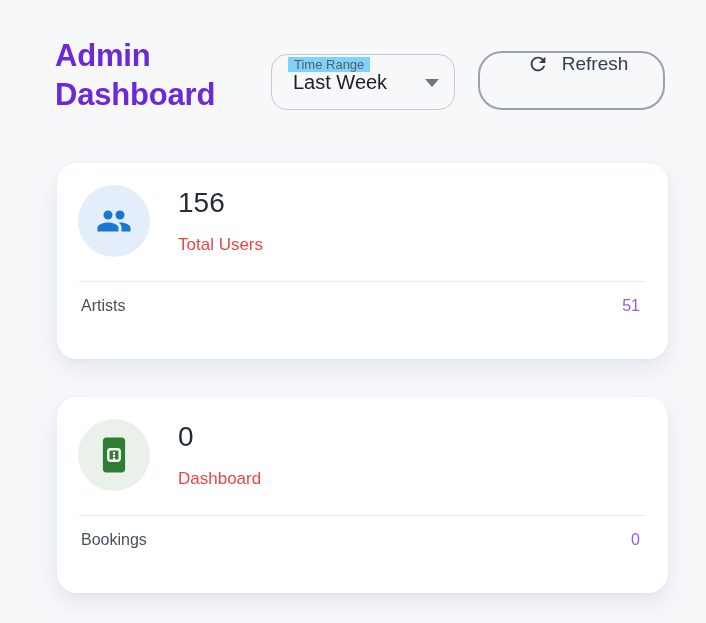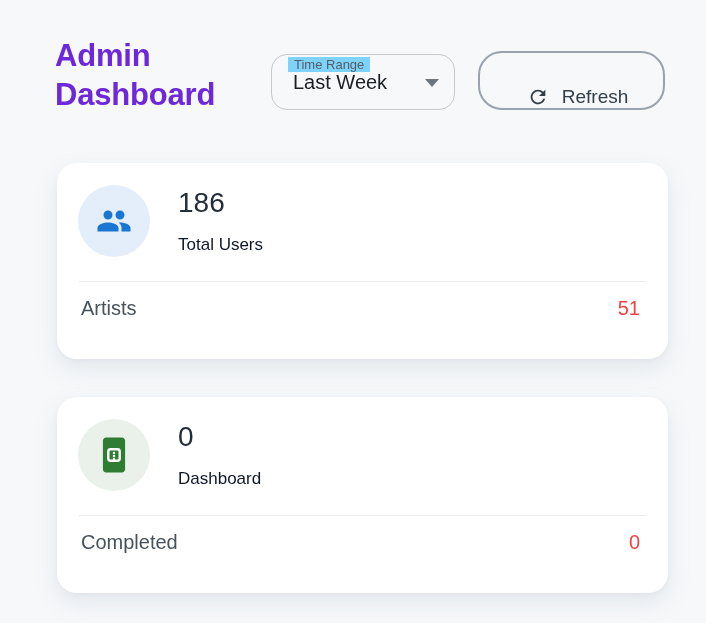--- a/index.html
+++ b/index.html
@@ -61,21 +61,21 @@
   }
 
   .refresh-btn {
     position: absolute;
     left: 478px; top: 51px;
     width: 187px; height: 59px;
     border: 2px solid #99a2ad;
     border-radius: 24px;
     background: transparent;
     display: flex;
-    align-items: flex-end;
+    align-items: flex-start;
     justify-content: center;
     gap: 13px;
     font-family: "Liberation Sans", sans-serif;
     font-size: 19px;
     color: #323f4b;
     cursor: pointer;
     padding-left: 12px;
   }
   .refresh-btn svg { width: 22px; height: 22px; }
 
@@ -111,39 +111,39 @@
   .avatar svg   { display: block; }
 
   .stat-value {
     font-size: 28px;
     color: #232d39;
     line-height: 32px;
   }
   .stat-label {
     margin-top: 16px;
     font-size: 17px;
-    color: #0f172a;
+    color: #ef4444;
   }
 
   .divider {
     position: absolute;
     left: 22px; right: 22px; top: 118px;
     border-top: 1px solid #e9ebee;
   }
 
   .card-footer {
     position: absolute;
     left: 24px; right: 28px; top: 134px;
     display: flex;
     align-items: center;
     justify-content: space-between;
-    font-size: 20px;
+    font-size: 16px;
   }
   .footer-label { color: #48525c; }
-  .footer-value { color: #ef4444; }
+  .footer-value { color: #8b5cf6; }
 </style>
 </head>
 <body>
 
 <h1 class="page-title">Admin Dashboard</h1>
 
 <div class="tr-select">
   <span class="tr-select-label">Time Range</span>
   <span class="tr-select-value">Last Week</span>
   <span class="caret-down"></span>
@@ -157,21 +157,21 @@
 </button>
 
 <div class="stat-card first">
   <div class="card-top">
     <div class="avatar blue">
       <svg width="36" height="36" viewBox="0 0 24 24" fill="#1976d2">
         <path d="M16 11c1.66 0 2.99-1.34 2.99-3S17.66 5 16 5c-1.66 0-3 1.34-3 3s1.34 3 3 3zm-8 0c1.66 0 2.99-1.34 2.99-3S9.66 5 8 5C6.34 5 5 6.34 5 8s1.34 3 3 3zm0 2c-2.33 0-7 1.17-7 3.5V19h14v-2.5c0-2.33-4.67-3.5-7-3.5zm8 0c-.29 0-.62.02-.97.05 1.16.84 1.97 1.97 1.97 3.45V19h6v-2.5c0-2.33-4.67-3.5-7-3.5z"></path>
       </svg>
     </div>
     <div>
-      <div class="stat-value">186</div>
+      <div class="stat-value">156</div>
       <div class="stat-label">Total Users</div>
     </div>
   </div>
   <div class="divider"></div>
   <div class="card-footer">
     <span class="footer-label">Artists</span>
     <span class="footer-value">51</span>
   </div>
 </div>
 
@@ -186,16 +186,16 @@
         <circle cx="12" cy="14.5" r="0.8" fill="#ffffff"></circle>
       </svg>
     </div>
     <div>
       <div class="stat-value">0</div>
       <div class="stat-label">Dashboard</div>
     </div>
   </div>
   <div class="divider"></div>
   <div class="card-footer">
-    <span class="footer-label">Completed</span>
+    <span class="footer-label">Bookings</span>
     <span class="footer-value">0</span>
   </div>
 </div>
 
 </body></html>

